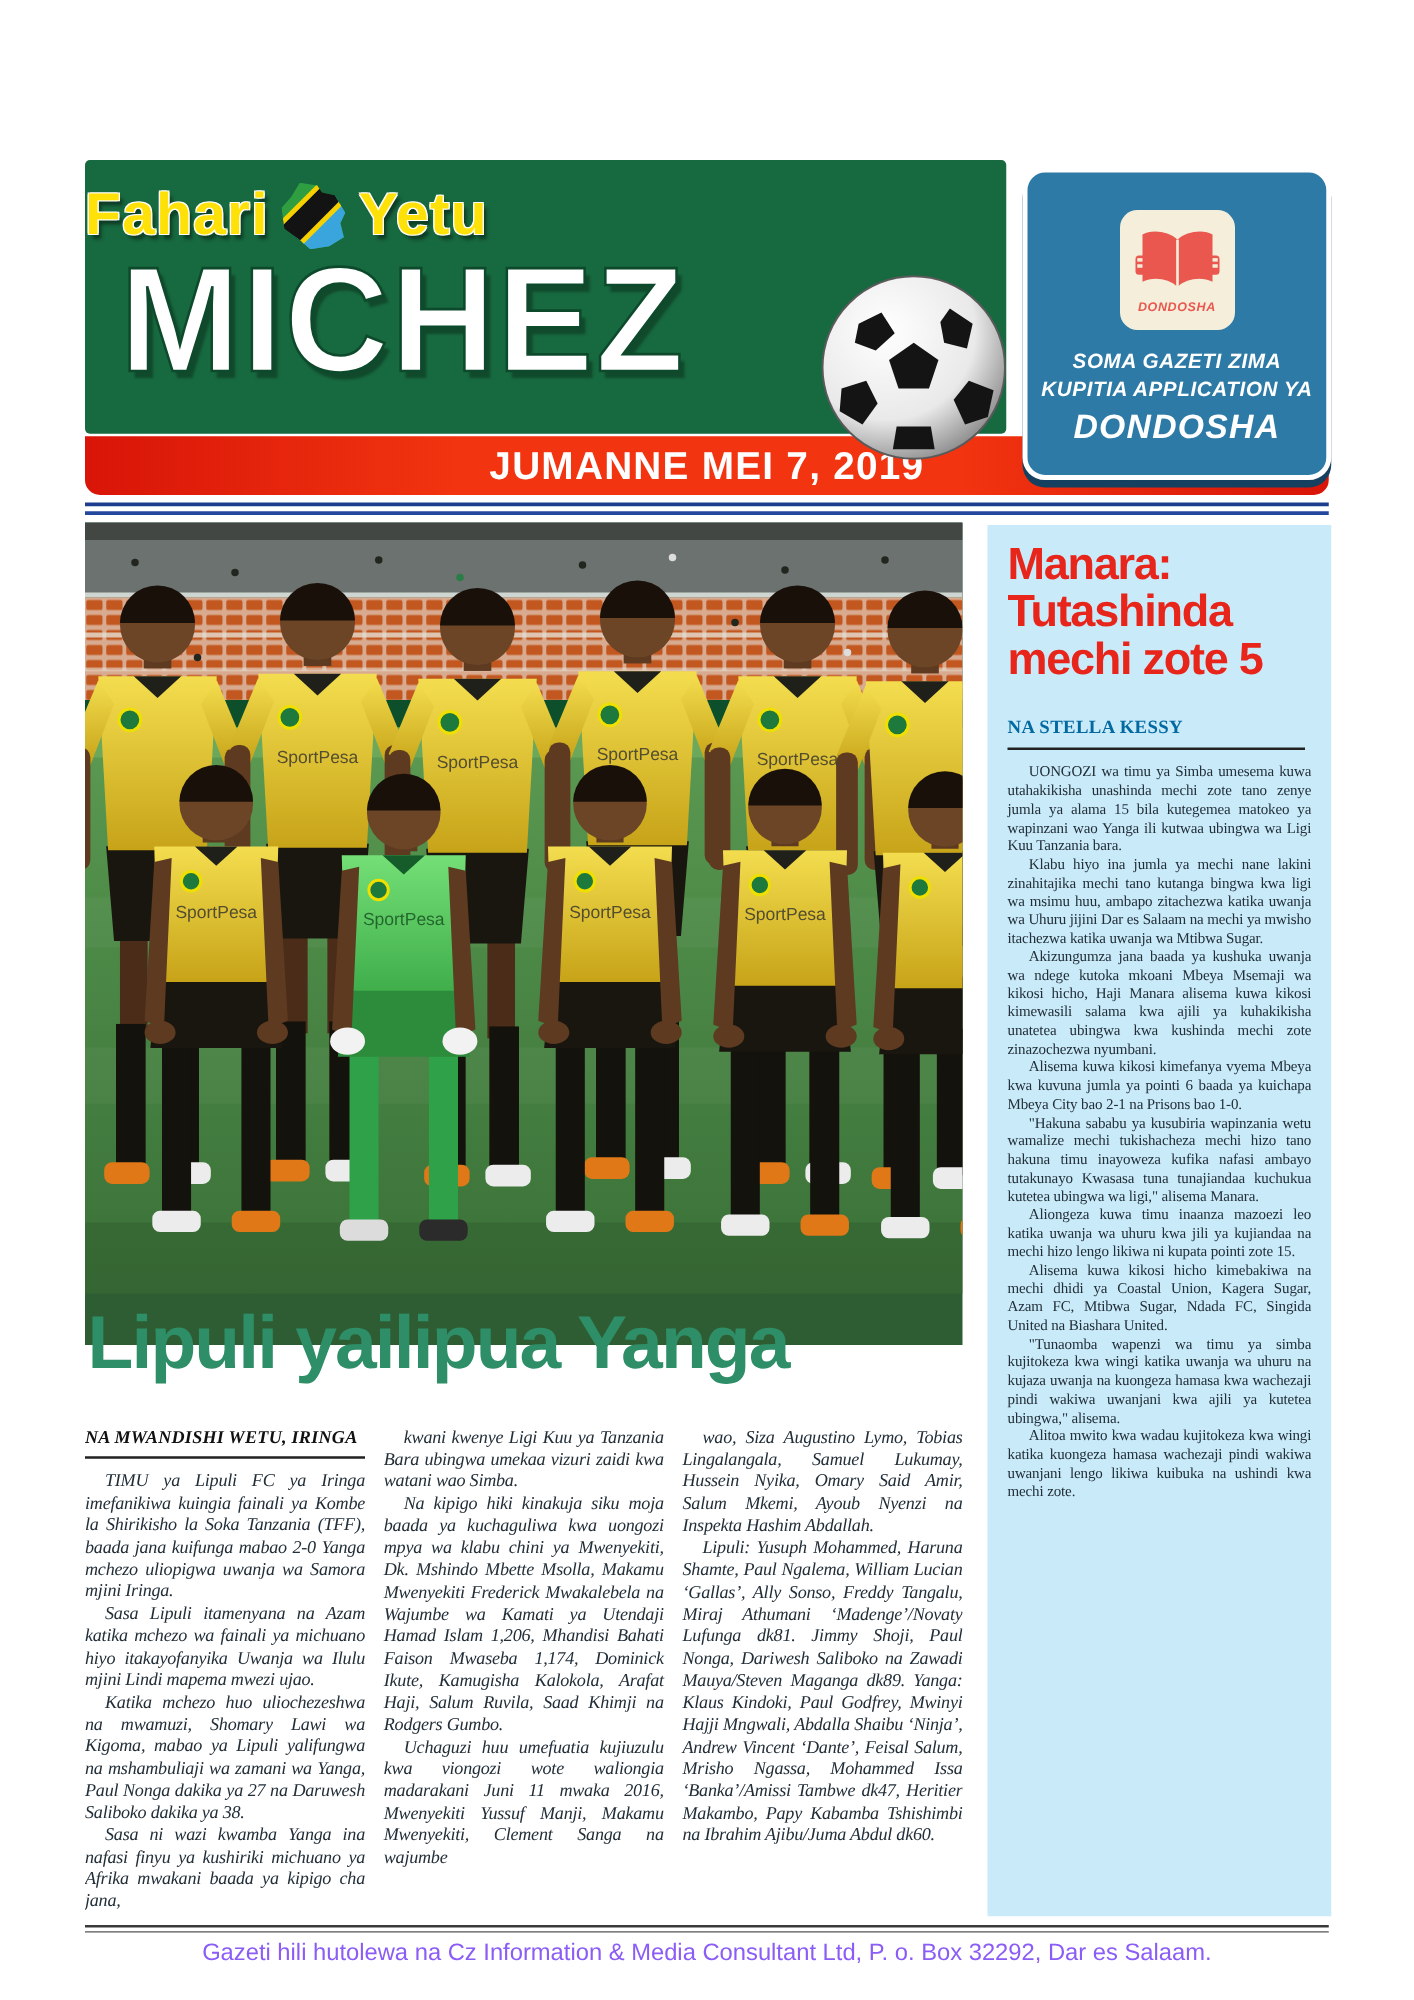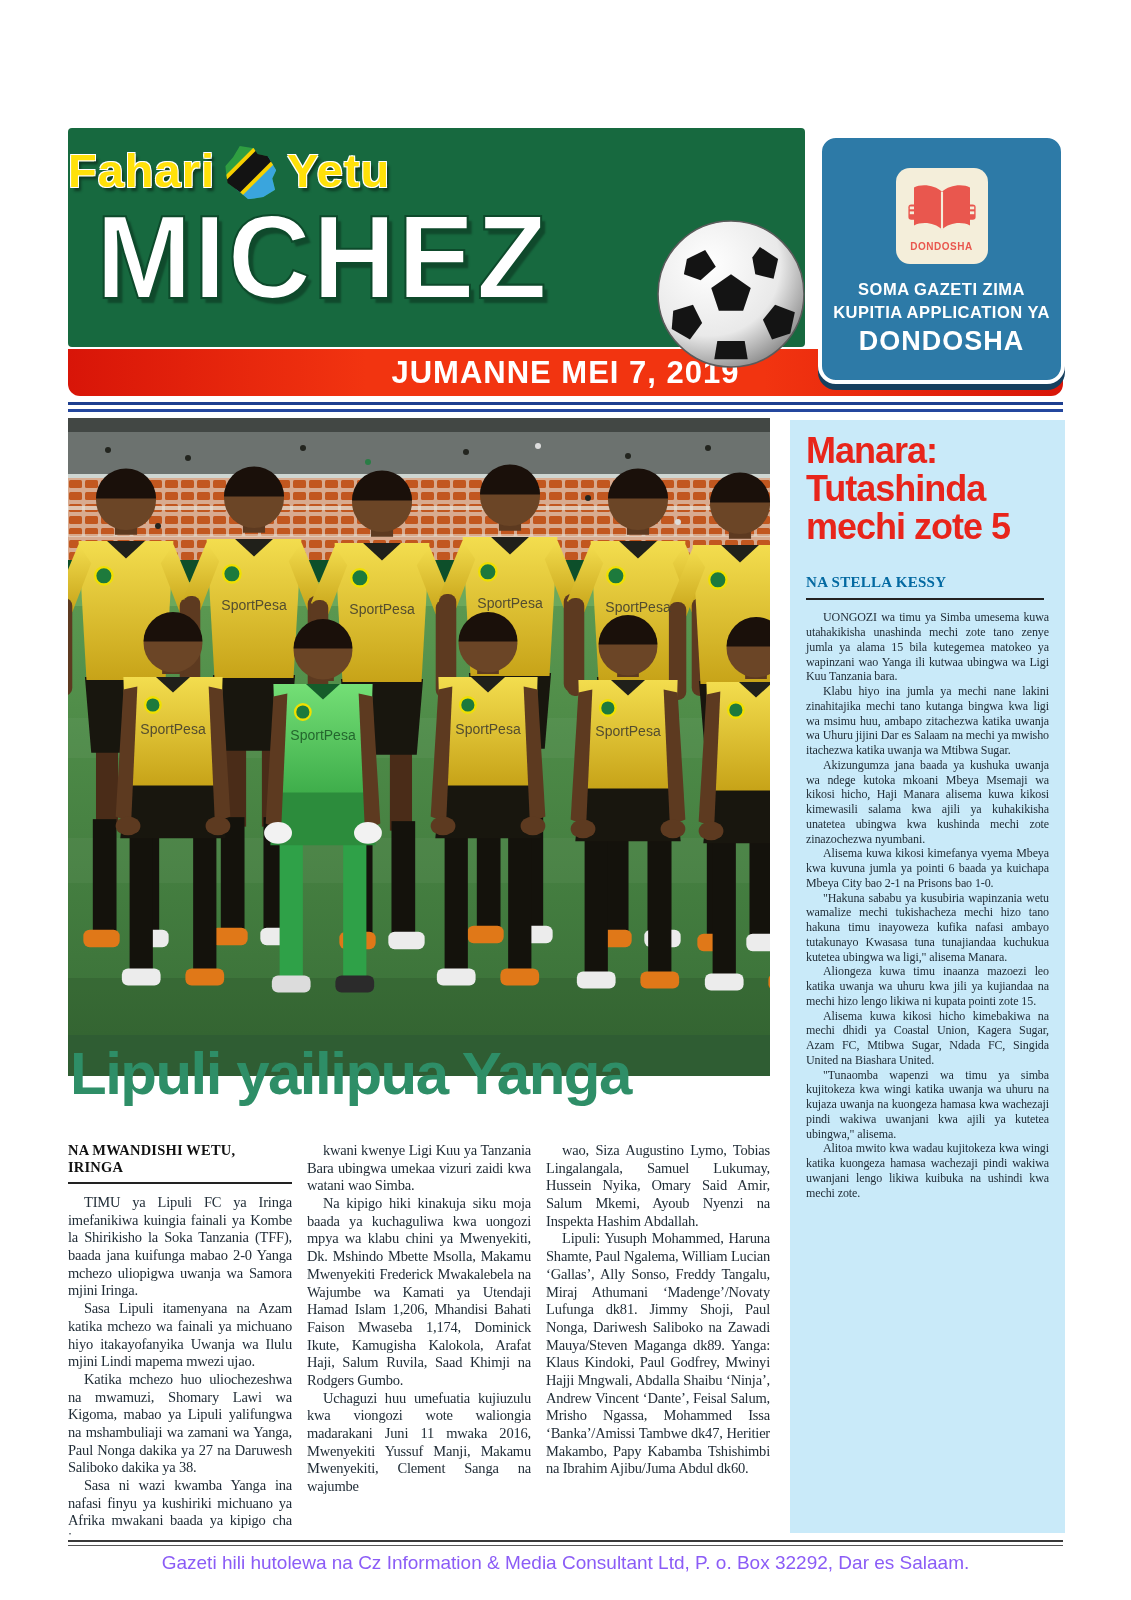--- a/index.html
+++ b/index.html
@@ -20,21 +20,21 @@
   
   .date-banner{left:68px;top:349px;width:995px;height:47px;z-index:2;
     background:linear-gradient(90deg,#d81508,#f23410 30%,#f23410 70%,#d81508);
     border-radius:0 0 12px 12px;display:flex;align-items:center;justify-content:center;
     color:#fff;font-weight:800;font-size:31px;letter-spacing:1px;}
   .rule-blue{left:68px;top:402px;width:995px;height:4px;border-top:3px solid #1d3e8f;border-bottom:3px solid #24479e;}
 
   
   .promo{left:818px;top:134px;width:247px;height:250px;background:#2d7aa7;border-radius:18px;
     border:4px solid #ffffff;box-shadow:0 6px 0 #16405f;z-index:7;box-sizing:border-box;
-    display:flex;flex-direction:column;align-items:center;}
+    display:flex;flex-direction:column;align-items:center;font-style:italic;}
   .promo-logo{width:92px;height:96px;background:#f4eeda;border-radius:14px;margin-top:30px;
     display:flex;flex-direction:column;align-items:center;justify-content:center;}
   .promo-logo svg{width:70px;height:58px;}
   .promo-logo-label{font-size:10px;font-weight:800;color:#e9574e;letter-spacing:.5px;margin-top:2px;}
   .promo-line{color:#fff;font-size:16.5px;font-weight:600;letter-spacing:.5px;margin-top:4px;}
   .promo-line.first{margin-top:16px;}
   .promo-app{color:#fff;font-size:27px;font-weight:800;letter-spacing:1px;margin-top:4px;}
 
   
   .photo{left:68px;top:418px;width:702px;height:658px;background:#2f5d33;}
@@ -46,21 +46,21 @@
   .side-headline{color:#e8251b;font-weight:800;font-size:36px;line-height:1.06;letter-spacing:-1px;}
   .side-byline{font-family:"Liberation Serif",serif;font-weight:bold;font-size:15px;color:#0369a1;
     margin-top:28px;padding-bottom:7px;border-bottom:2px solid #222;width:98%;letter-spacing:.3px;}
   .side-body{margin-top:10px;}
   .side-body p{font-family:"Liberation Serif",serif;font-size:12px;line-height:1.23;color:#222e38;
     text-align:justify;text-indent:17px;margin:0;letter-spacing:-0.1px;}
 
   
   .main-headline{left:70px;top:1044px;width:702px;color:#2e8e67;font-weight:800;font-size:60px;
     letter-spacing:-1.5px;line-height:1;white-space:nowrap;}
-  .cols{left:68px;top:1142px;width:702px;height:394px;display:flex;gap:15px;overflow:hidden;}
+  .cols{left:68px;top:1142px;width:702px;height:394px;display:flex;gap:15px;overflow:hidden;font-style:italic;}
   .col{width:224px;}
   .main-byline{font-family:"Liberation Serif",serif;font-weight:bold;font-size:14.5px;color:#111;
     padding-bottom:6px;border-bottom:2px solid #222;margin-bottom:10px;letter-spacing:.2px;}
   .col p{font-family:"Liberation Serif",serif;font-size:14.5px;line-height:1.22;color:#222e38;
     text-align:justify;text-indent:16px;margin:0;letter-spacing:-0.2px;}
 
   
   .footer-rule{left:68px;top:1540px;width:995px;height:3px;border-top:2px solid #3a3a3a;border-bottom:1px solid #555;}
   .footer-text{left:0;top:1552px;width:1131px;text-align:center;font-size:19px;color:#8b5cf6;}
 </style>

